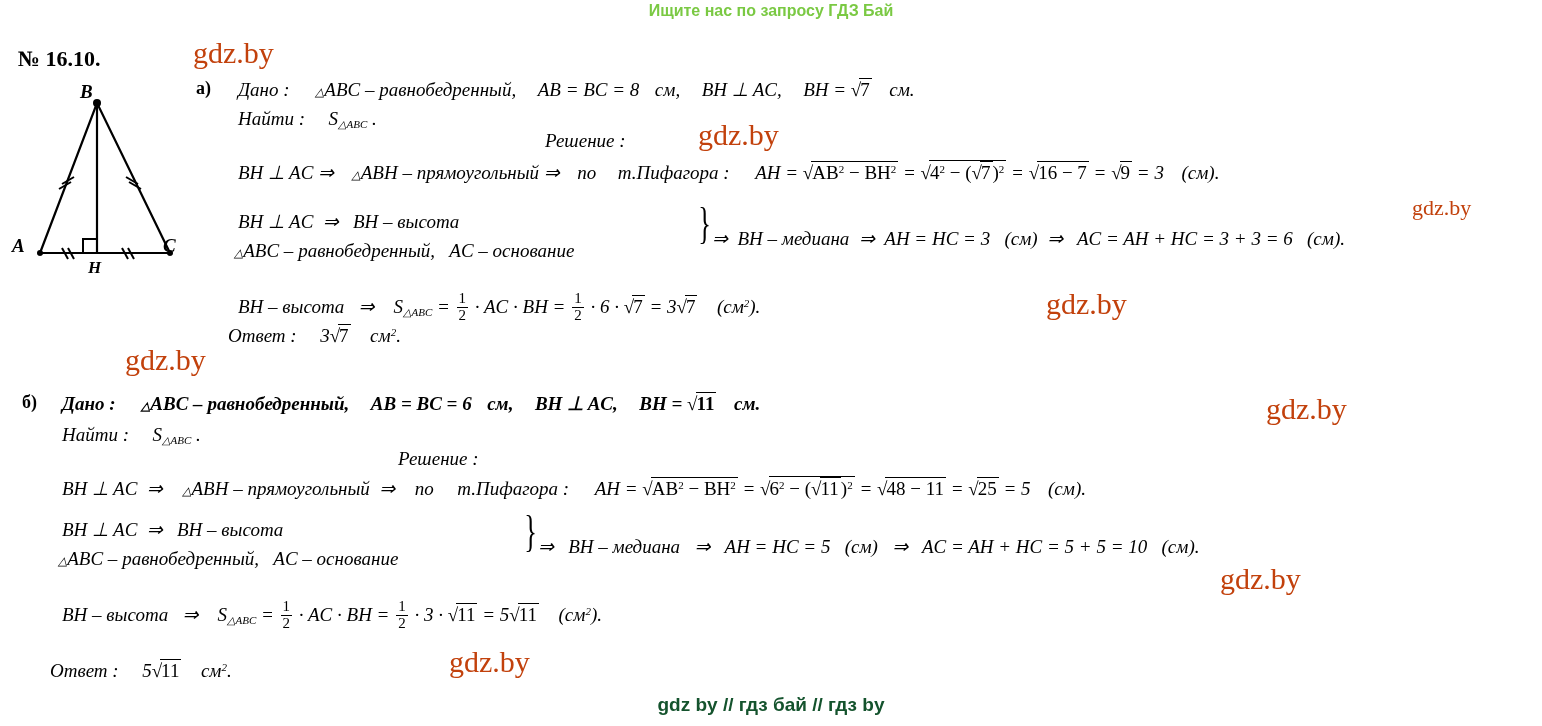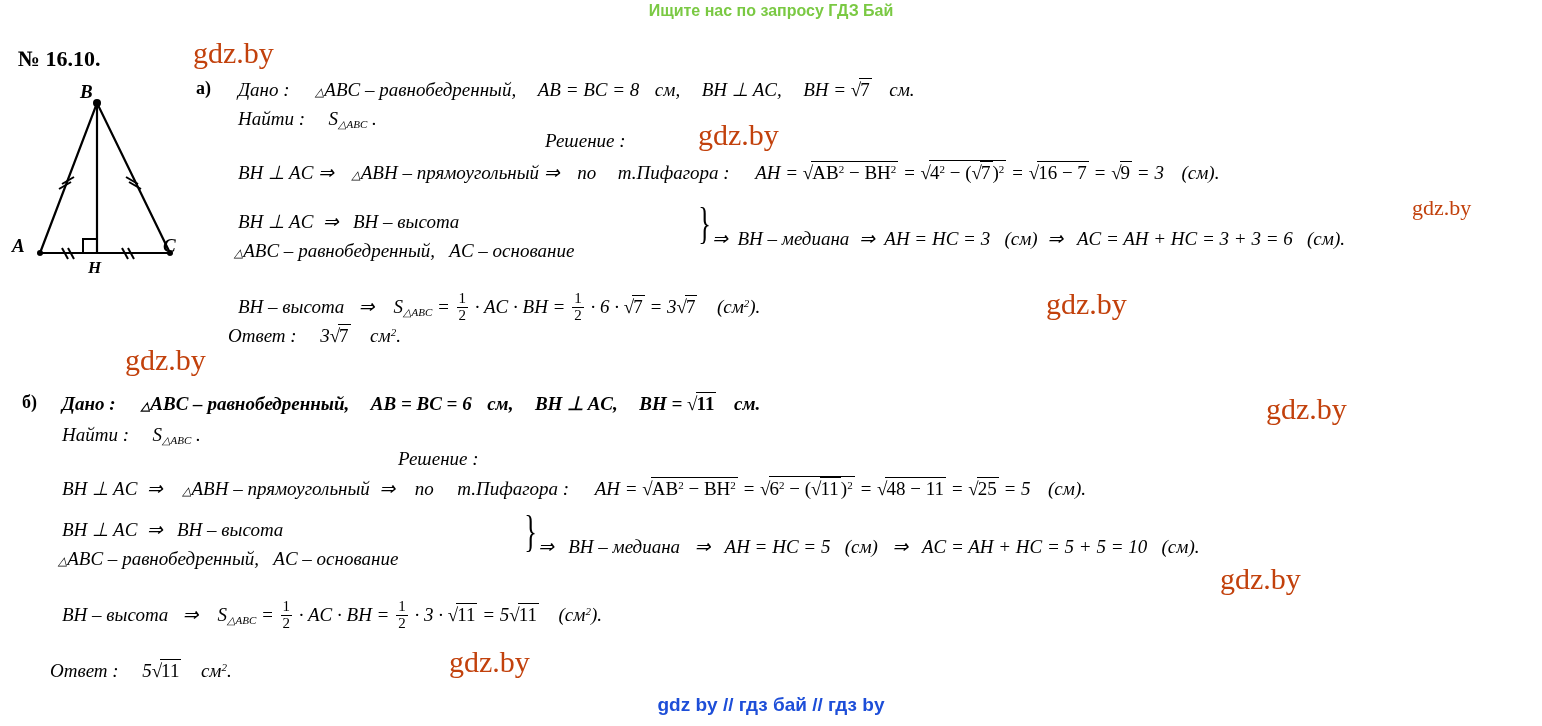--- a/index.html
+++ b/index.html
@@ -12,21 +12,21 @@
     overflow:hidden;
   }
   .abs{position:absolute;}
   .hdr{
     top:2px;left:0;width:1542px;text-align:center;
     color:#7ac943;font-family:"Liberation Sans",sans-serif;
     font-weight:bold;font-size:16px;
   }
   .ftr{
     top:694px;left:0;width:1542px;text-align:center;
-    color:#1d4ed8;font-family:"Liberation Sans",sans-serif;
+    color:#14532d;font-family:"Liberation Sans",sans-serif;
     font-weight:bold;font-size:19px;
   }
   .wm{
     color:#c2410c;font-family:"Liberation Serif",serif;
     font-size:27px;font-weight:normal;
   }
   .num{
     top:46px;left:18px;font-size:22px;font-weight:bold;
     font-family:"Liberation Serif",serif;
   }

